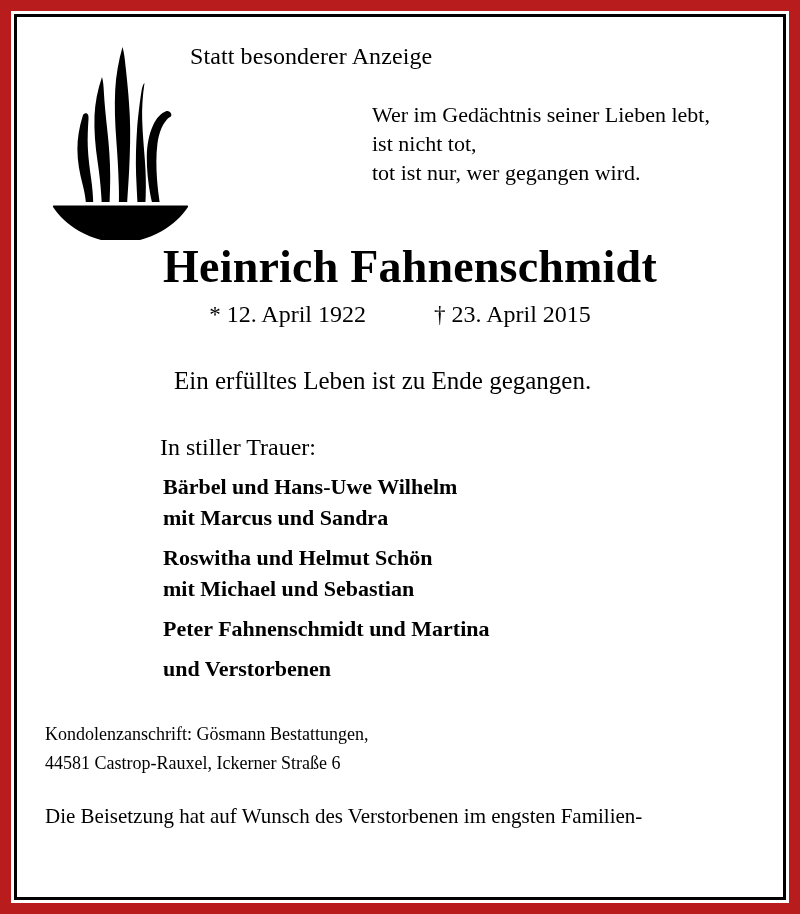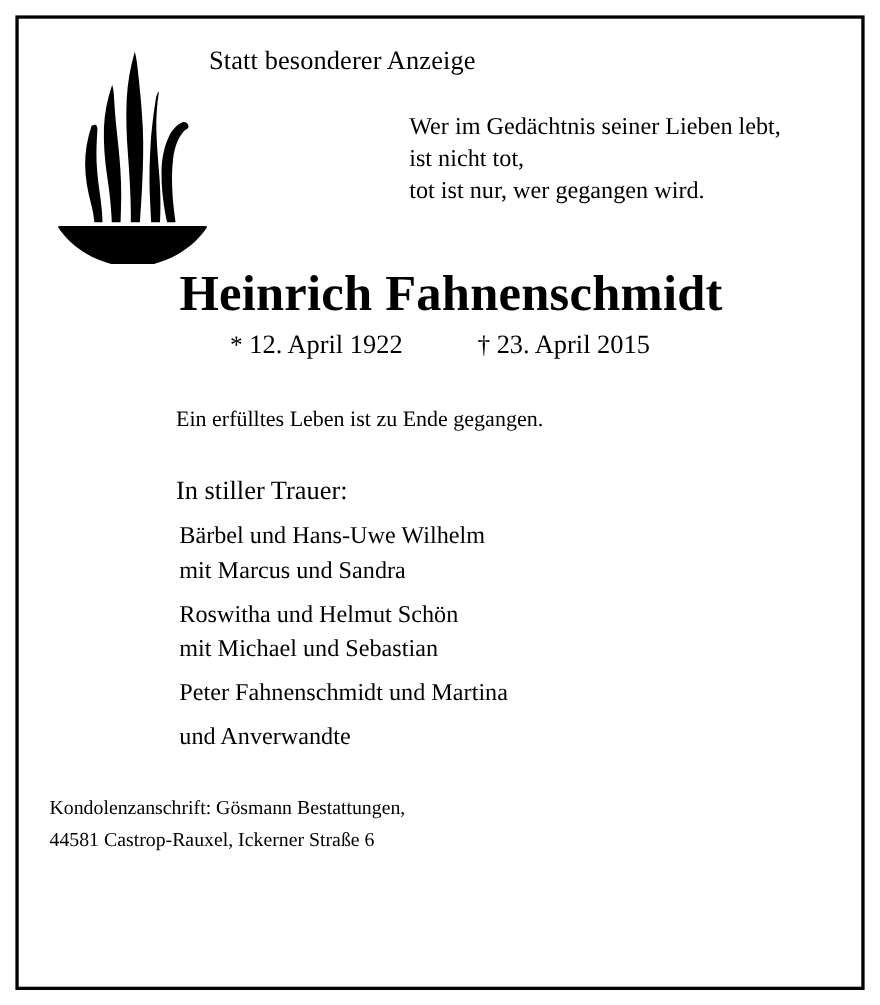--- a/index.html
+++ b/index.html
@@ -14,21 +14,21 @@
     color: #000;
     overflow: hidden;
   }
 
   
   .notice-outer {
     position: absolute;
     left: 0; top: 0;
     width: 800px;
     height: 914px;
-    background: #ffffff;
+    background: #b91c1c;
     box-sizing: border-box;
     padding: 11px;
   }
   .notice-gap {
     width: 100%;
     height: 100%;
     background: #ffffff;
     box-sizing: border-box;
     padding: 3px;
   }
@@ -96,23 +96,23 @@
     top: 281px;
     text-align: center;
     font-size: 24px;
     line-height: 32px;
   }
   .dates .birth { margin-right: 68px; }
   .dates .sym { font-size: 23px; }
 
   
   .statement {
-    left: 143px;
+    left: 157px;
     top: 349px;
-    font-size: 20px;
+    font-size: 25px;
     line-height: 30px;
     white-space: nowrap;
   }
 
   
   .mourners {
     left: 143px;
     top: 415px;
     font-size: 22px;
   }
@@ -120,21 +120,21 @@
     font-size: 24px;
     line-height: 30px;
     margin-bottom: 8px;
     white-space: nowrap;
   }
   .mourner-group {
     margin-top: 9px;
     margin-left: 3px;
   }
   .mourner-group .ln {
-    font-weight: normal;
+    font-weight: bold;
     font-size: 22px;
     line-height: 31px;
     white-space: nowrap;
   }
 
   
   .footer-address {
     left: 28px;
     top: 703px;
     font-size: 18px;
@@ -202,28 +202,29 @@
           <div class="mourner-group">
             <div class="ln">Roswitha und Helmut Schön</div>
             <div class="ln">mit Michael und Sebastian</div>
           </div>
 
           <div class="mourner-group">
             <div class="ln">Peter Fahnenschmidt und Martina</div>
           </div>
 
           <div class="mourner-group">
-            <div class="ln">und Anverwandte</div>
+            <div class="ln">und Verstorbenen</div>
           </div>
         </div>
 
         <div class="abs footer-address">
           <div>Kondolenzanschrift: Gösmann Bestattungen,</div>
           <div>44581 Castrop-Rauxel, Ickerner Straße 6</div>
         </div>
 
         <div class="abs footer-note">
+          <div>Die Beisetzung hat auf Wunsch des Verstorbenen im engsten Familien-</div>
         </div>
 
       </div>
     </div>
   </div>
 </div>
 
 </body></html>

